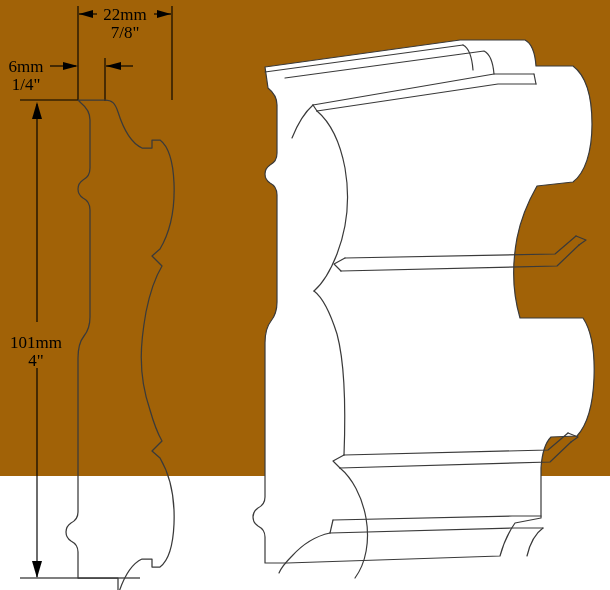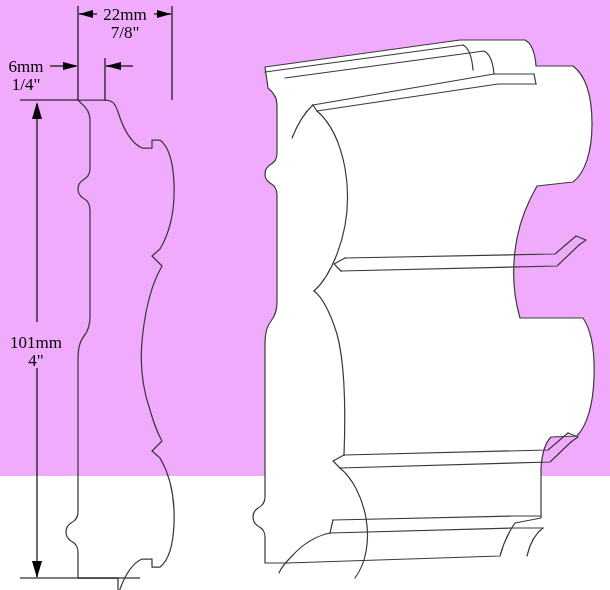--- a/index.html
+++ b/index.html
@@ -12,21 +12,21 @@
     width: 610px;
     height: 590px;
     font-family: "Liberation Serif", "DejaVu Serif", serif;
     overflow: hidden;
     position: relative;
   }
   #drawing-root {
     position: relative;
     width: 610px;
     height: 476px;
-    background: #f0abfc;
+    background: #a16207;
   }
   svg#technical-drawing {
     display: block;
     width: 610px;
     height: 590px;
   }
   .profile-path {
     fill: none;
     stroke: #3a3a3a;
     stroke-width: 1.25;

